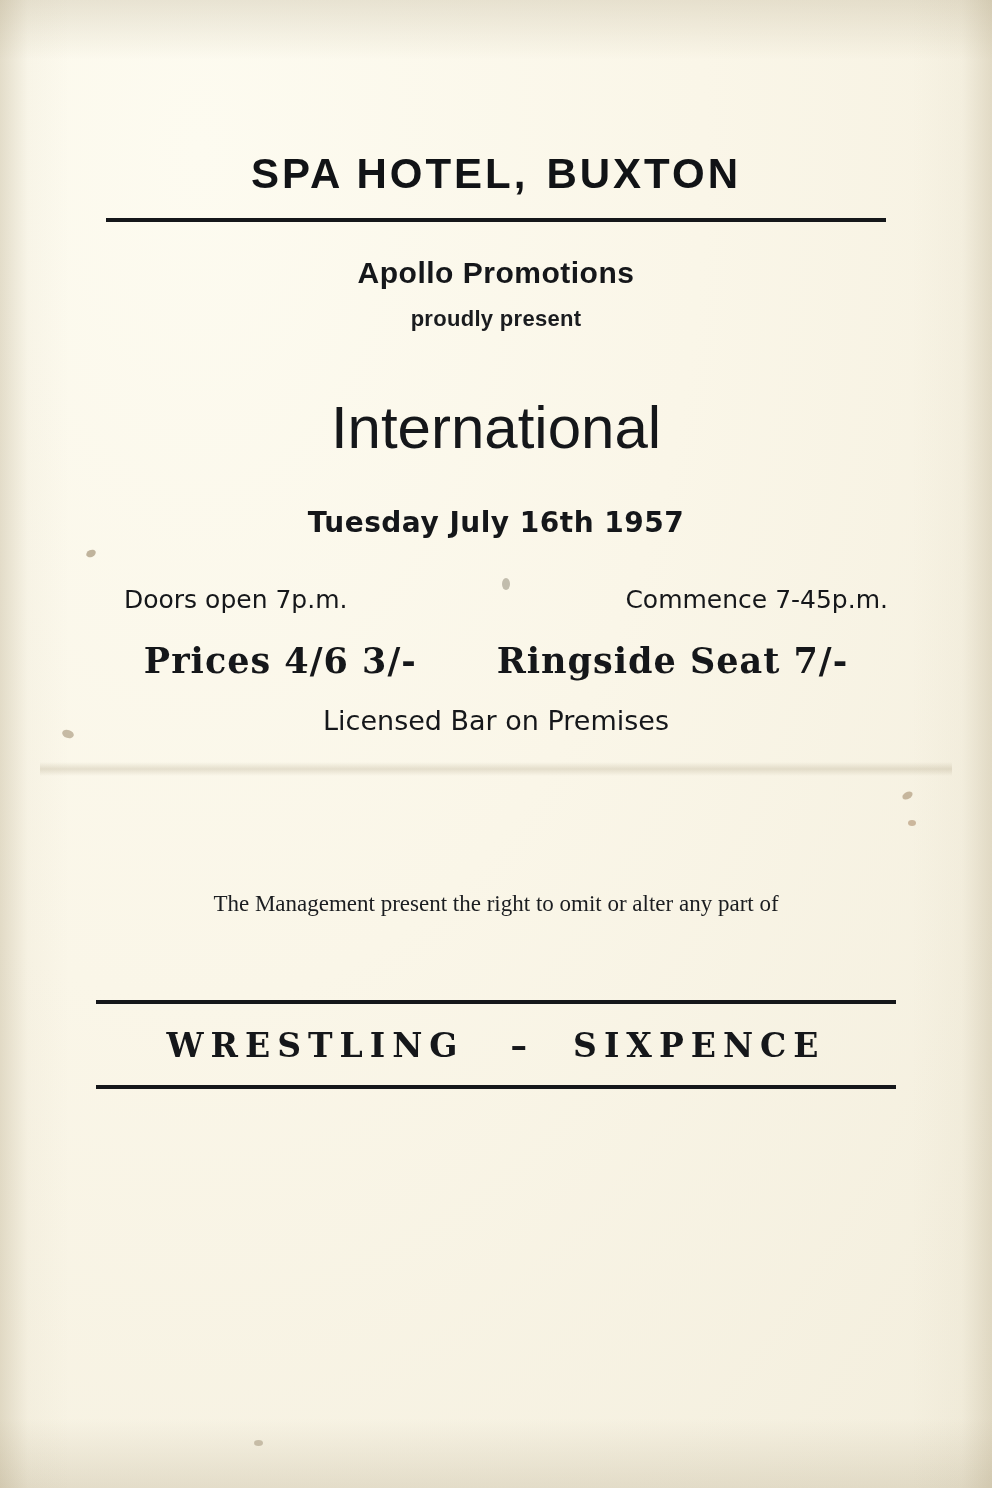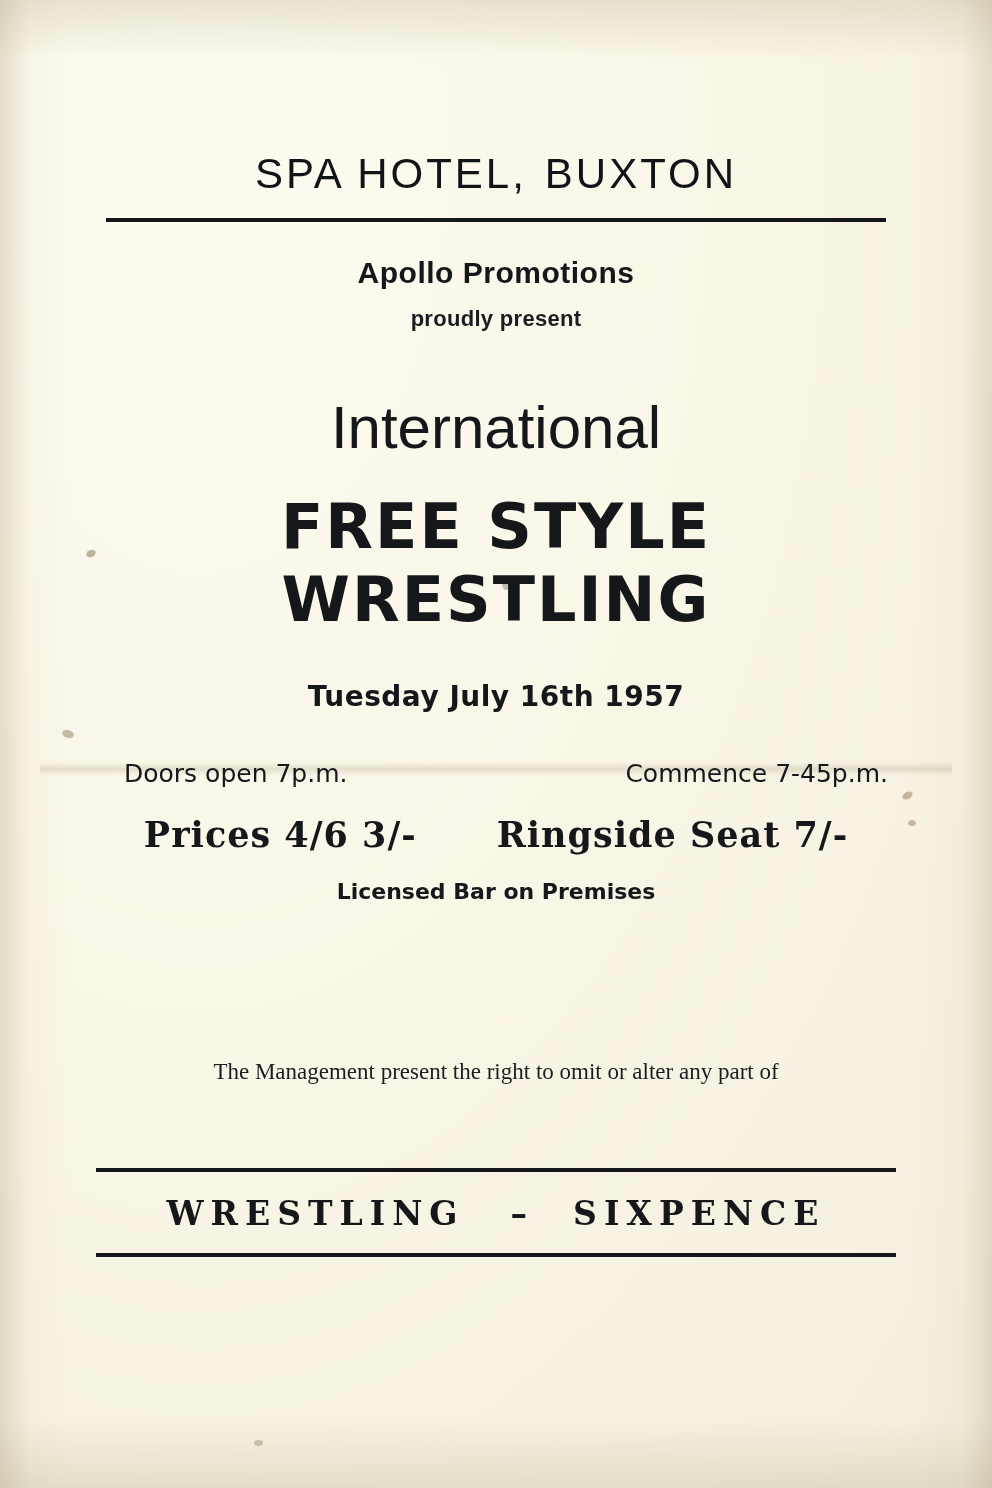--- a/index.html
+++ b/index.html
@@ -44,21 +44,21 @@
     position: absolute;
     left: 38px;
     right: 38px;
     top: 0;
     text-align: center;
     color: #15171a;
   }
 
   .venue {
     font-size: 42px;
-    font-weight: normal;
+    font-weight: bold;
     letter-spacing: 3px;
     margin-top: 120px;
     color: #111316;
   }
   .venue .gap { display: inline-block; width: 18px; }
 
   .rule-top {
     margin: 20px 28px 0 28px;
     border-bottom: 4px solid #15171a;
   }
@@ -119,22 +119,22 @@
     letter-spacing: 1px;
     display: flex;
     justify-content: center;
     align-items: flex-end;
   }
   .prices .left { padding-right: 40px; }
   .prices .right { padding-left: 40px; }
 
   .bar {
     margin-top: 24px;
-    font-size: 22px;
-    font-weight: 700;
+    font-size: 27px;
+    font-weight: 400;
     font-family: "DejaVu Sans", sans-serif;
   }
 
   .disclaimer {
     margin-top: 150px;
     font-size: 23px;
     line-height: 1.55;
     font-family: "Liberation Serif", serif;
     color: #1b1d20;
     padding: 0 16px;
@@ -191,21 +191,20 @@
       <div class="venue">
         <span>SPA HOTEL,</span><span class="gap"></span><span>BUXTON</span>
       </div>
 
       <div class="rule-top"></div>
 
       <div class="promoter">Apollo Promotions</div>
       <div class="present">proudly present</div>
 
       <div class="title-1">International</div>
-      <div class="title-2">FREE STYLE WRESTLING</div>
 
       <div class="date">Tuesday July 16th 1957</div>
 
       <div class="times">
         <div class="doors">Doors open 7p.m.</div>
         <div class="commence">Commence 7-45p.m.</div>
       </div>
 
       <div class="prices">
         <div class="left">Prices 4/6 3/-</div>

